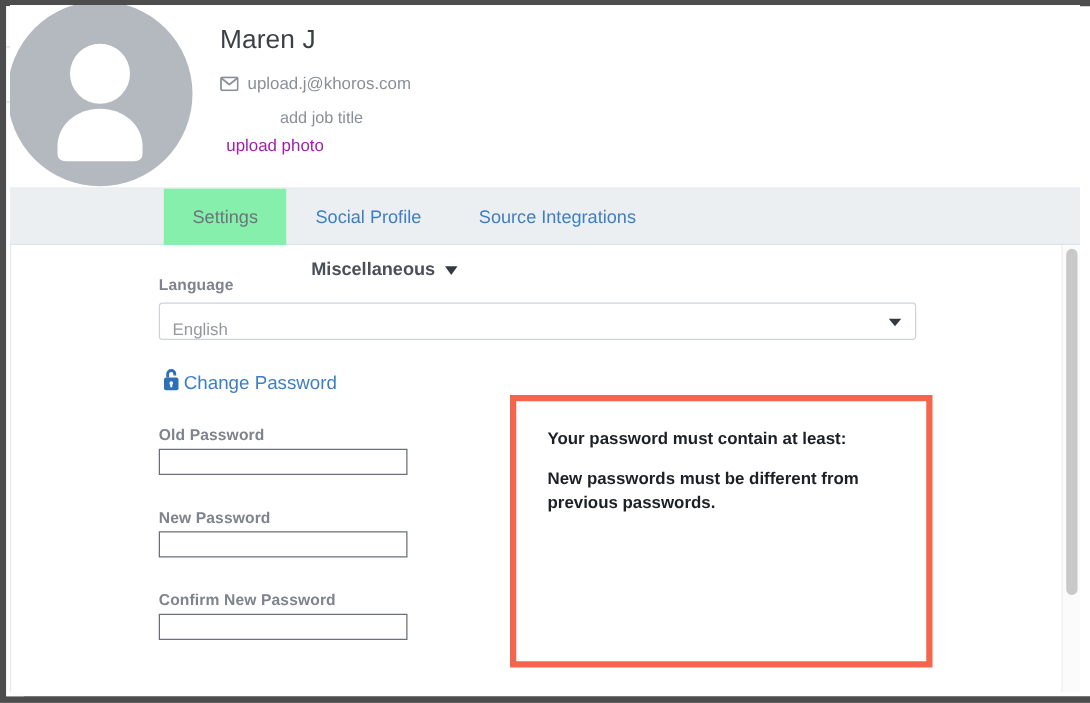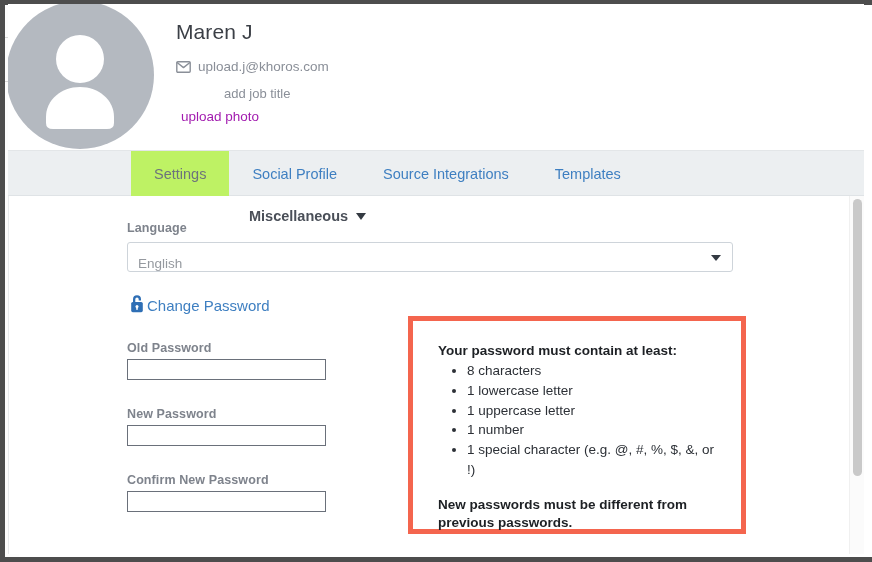--- a/index.html
+++ b/index.html
@@ -121,21 +121,21 @@
   .tab {
     display: flex;
     align-items: center;
     padding: 0 23px;
     font-size: 14.5px;
     color: #3e7fc1;
     cursor: pointer;
     white-space: nowrap;
   }
   .tab.active {
-    background: #bef264;
+    background: #86efac;
     color: #6d737c;
   }
 
   
   .content {
     position: absolute;
     left: 0; top: 192px;
     width: 856px; height: 358px;
     background: #ffffff;
     border-left: 1px solid #e8eaec;
@@ -317,23 +317,20 @@
       <div class="tabbar-inner">
         <div class="tab active">
           <span>Settings</span>
         </div>
         <div class="tab">
           <span>Social Profile</span>
         </div>
         <div class="tab">
           <span>Source Integrations</span>
         </div>
-        <div class="tab">
-          <span>Templates</span>
-        </div>
       </div>
     </div>
 
     <div class="content">
 
       <div class="section-header">
         <span>Miscellaneous</span>
         <span class="caret-down"></span>
       </div>
 
@@ -362,27 +359,20 @@
       <input class="pw-input inp-old" type="password" value="" style="">
 
       <div class="field-label pw-field-label lbl-new">New Password</div>
       <input class="pw-input inp-new" type="password" value="" style="">
 
       <div class="field-label pw-field-label lbl-conf">Confirm New Password</div>
       <input class="pw-input inp-conf" type="password" value="" style="">
 
       <div class="pw-req">
         <p class="pw-req-title">Your password must contain at least:</p>
-        <ul class="pw-req-list">
-          <li>8 characters</li>
-          <li>1 lowercase letter</li>
-          <li>1 uppercase letter</li>
-          <li>1 number</li>
-          <li>1 special character (e.g. @, #, %, $, &amp;, or !)</li>
-        </ul>
         <div class="pw-req-footer">New passwords must be different from previous passwords.</div>
       </div>
     </div>
 
     <div class="scrollbar-track">
       <div class="scrollbar-thumb"></div>
     </div>
 
   </div>
 </div>

